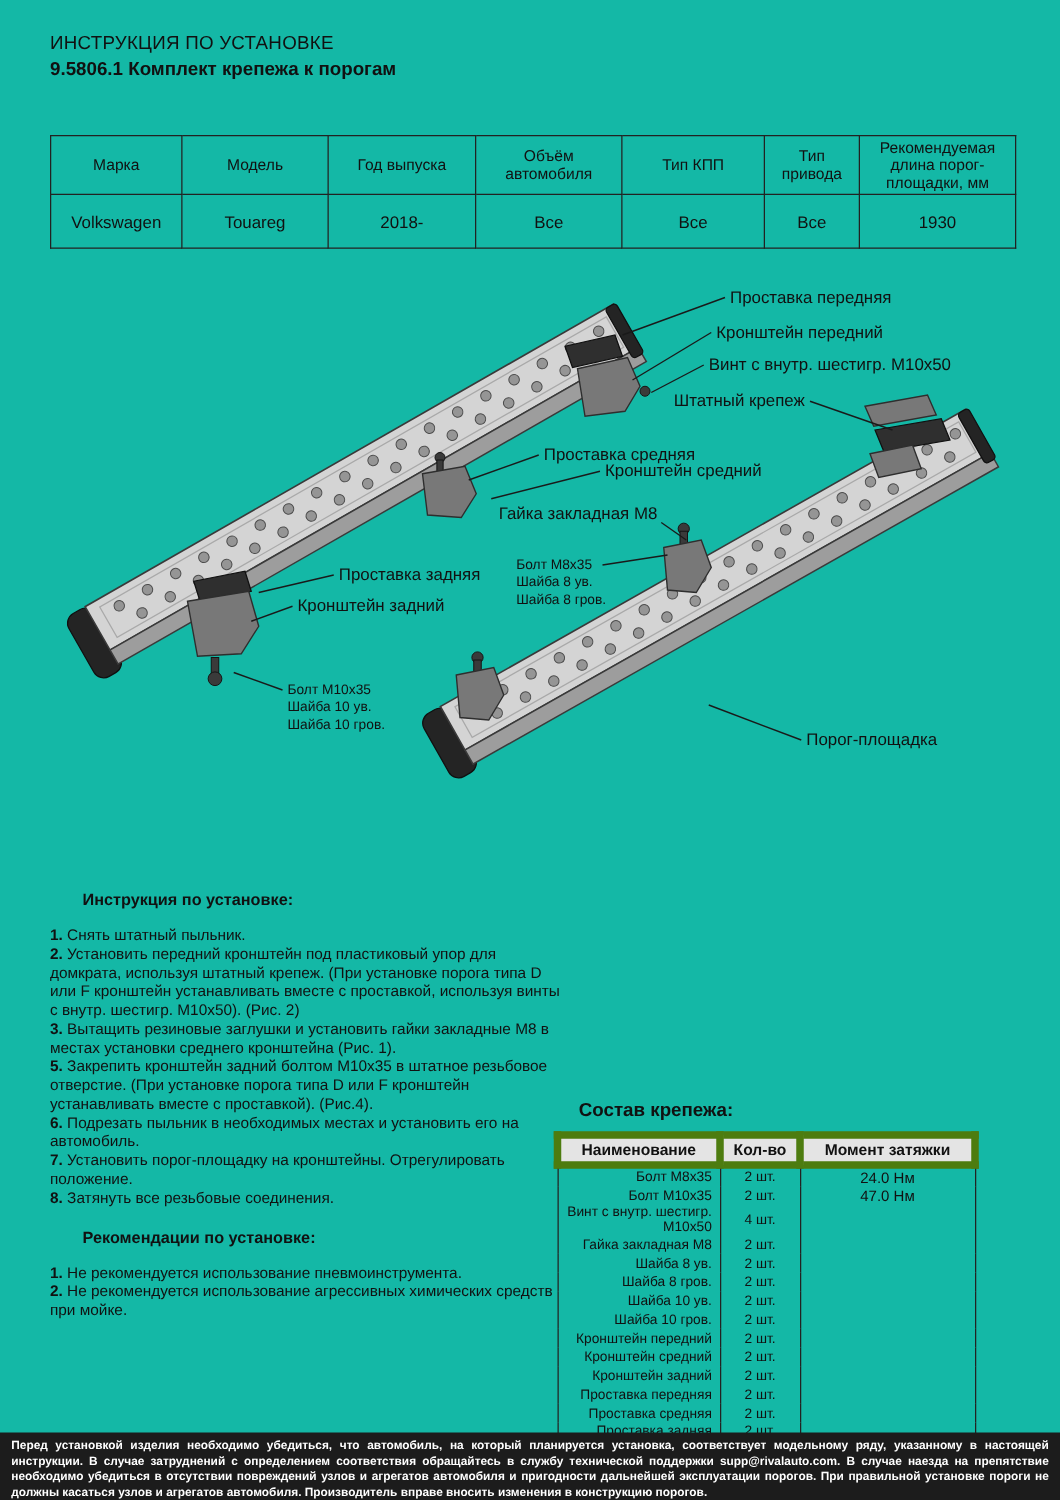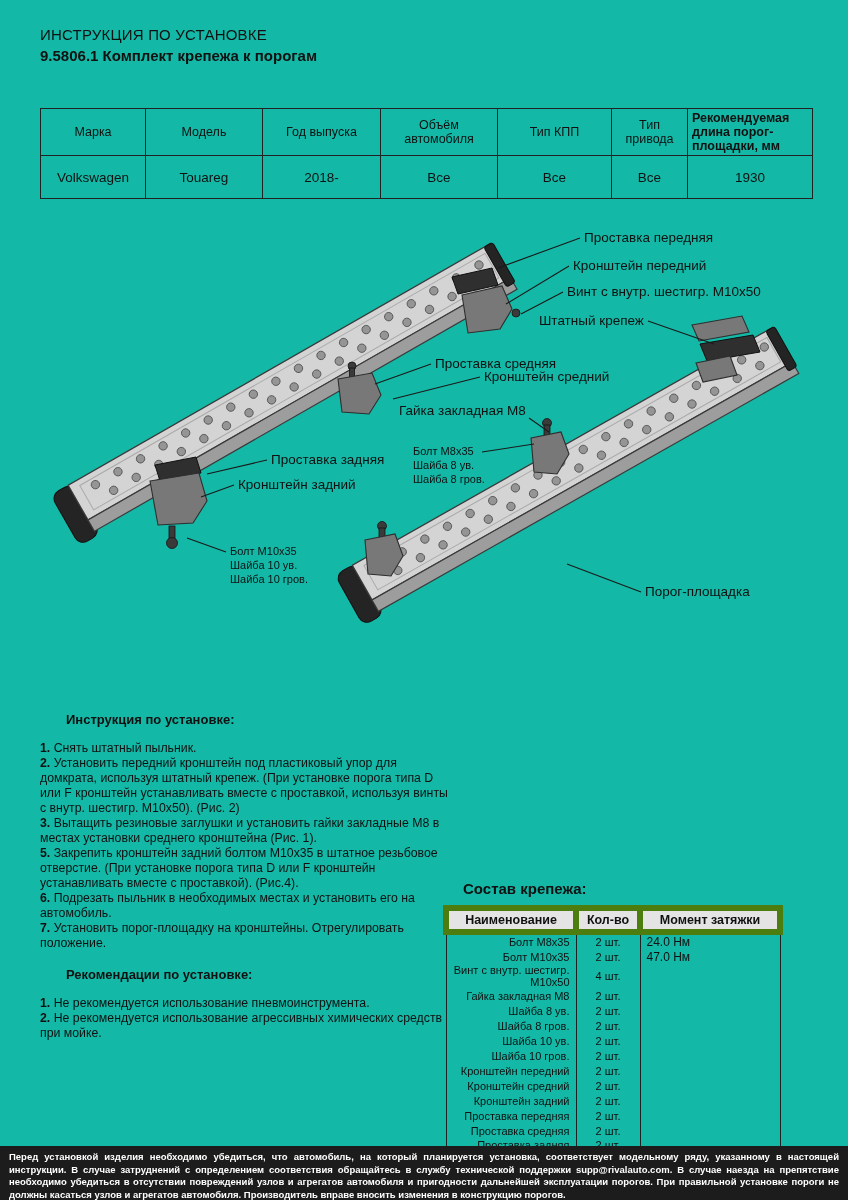--- a/index.html
+++ b/index.html
@@ -8,21 +8,21 @@
   .page { position: relative; width: 848px; height: 1200px; background: #14b8a6; overflow: hidden; }
 
   .hdr { position: absolute; left: 40px; top: 26px; }
   .hdr .t1 { font-size: 15px; letter-spacing: .2px; }
   .hdr .t2 { font-size: 15px; font-weight: bold; margin-top: 4px; }
 
   table.vehicle { position: absolute; left: 40px; top: 108px; width: 772px; border-collapse: collapse; table-layout: fixed; }
   table.vehicle th, table.vehicle td { border: 1px solid #222; text-align: center; vertical-align: middle; font-weight: normal; }
   table.vehicle th { height: 46px; font-size: 12.5px; padding: 2px 4px; }
   table.vehicle td { height: 43px; font-size: 13.5px; }
-  table.vehicle th:last-child { text-align: left; font-weight: bold; }
+  table.vehicle th:last-child { text-align: center; }
 
   svg.diagram { position: absolute; left: 0; top: 225px; }
   .plate { fill: #d4d4d4; stroke: #3a3a3a; stroke-width: 1.3; }
   .inner { fill: none; stroke: #a9a9a9; stroke-width: 1; }
   .skirt { fill: #9d9d9d; stroke: #3a3a3a; stroke-width: 1.2; }
   .cap { fill: #242424; stroke: #101010; }
   .hole { fill: #959595; stroke: #4d4d4d; stroke-width: .8; }
   .bracket { fill: #787878; stroke: #2e2e2e; stroke-width: 1.1; }
   .darkpart { fill: #2f2f2f; stroke: #101010; stroke-width: 1; }
   .boltpart { fill: #3a3a3a; stroke: #151515; stroke-width: .8; }
@@ -35,21 +35,21 @@
   .rec-title { margin-top: 16px; }
   .step, .rec { margin: 0; }
 
   .parts { position: absolute; left: 443px; top: 880px; width: 334px; }
   .parts-title { font-weight: bold; font-size: 15px; margin: 0 0 8px 20px; }
   table.parts-table { width: 100%; border-collapse: collapse; border: 1px solid #222; table-layout: fixed; }
   .parts-table th { border: 6px solid #4d7c0f; background: #e4e4e4; font-size: 12.5px; font-weight: bold; height: 23px; padding: 2px 4px; }
   .parts-table td { border-left: 1px solid #222; border-right: 1px solid #222; font-size: 11px; padding: 0 6px; height: 15px; }
   .parts-table td.name { text-align: right; }
   .parts-table td.qty { text-align: center; }
-  .parts-table td.torque { font-size: 12px; }
+  .parts-table td.torque { text-align: center; font-size: 12px; }
 
   .footnote { position: absolute; left: 0; top: 1146px; width: 848px; height: 54px; background: #1c1c1c; color: #fff; padding: 5px 9px; }
   .footnote p { margin: 0; font-size: 9.5px; font-weight: bold; line-height: 1.32; text-align: justify; }
 </style>
 </head>
 <body>
 
 <div class="page">
 
   <div class="hdr">
@@ -248,20 +248,21 @@
 
   <div class="instructions">
     <div class="sec-title">Инструкция по установке:</div>
     <div id="steps">
         <p class="step"><b>1. </b>Снять штатный пыльник.</p>
         <p class="step"><b>2. </b>Установить передний кронштейн под пластиковый упор для домкрата, используя штатный крепеж. (При установке порога типа D или F кронштейн устанавливать вместе с проставкой, используя винты с внутр. шестигр. М10х50). (Рис. 2)</p>
         <p class="step"><b>3. </b>Вытащить резиновые заглушки и установить гайки закладные М8 в местах установки среднего кронштейна (Рис. 1).</p>
         <p class="step"><b>5. </b>Закрепить кронштейн задний болтом М10х35 в штатное резьбовое отверстие. (При установке порога типа D или F кронштейн устанавливать вместе с проставкой). (Рис.4).</p>
         <p class="step"><b>6. </b>Подрезать пыльник в необходимых местах и установить его на автомобиль.</p>
         <p class="step"><b>7. </b>Установить порог-площадку на кронштейны. Отрегулировать положение.</p>
+        <p class="step"><b>8. </b>Затянуть все резьбовые соединения.</p>
       </div>
     <div class="sec-title rec-title">Рекомендации по установке:</div>
     <div id="recs">
         <p class="rec"><b>1. </b>Не рекомендуется использование пневмоинструмента.</p>
         <p class="rec"><b>2. </b>Не рекомендуется использование агрессивных химических средств при мойке.</p>
       </div>
   </div>
 
   <div class="parts">
     <div class="parts-title">Состав крепежа:</div>

